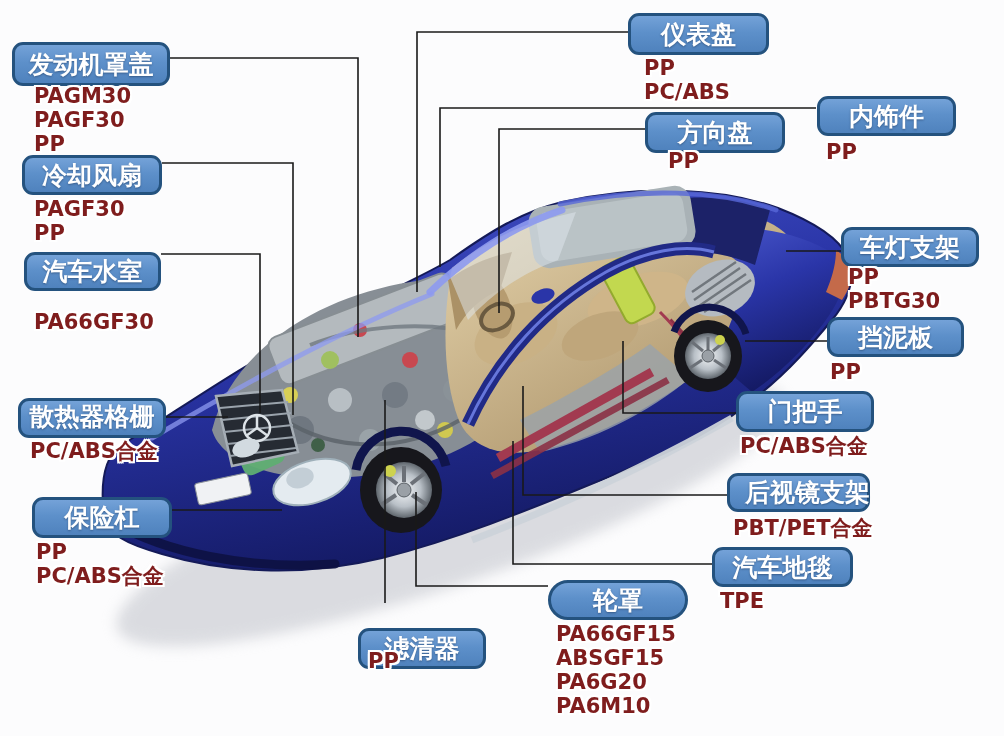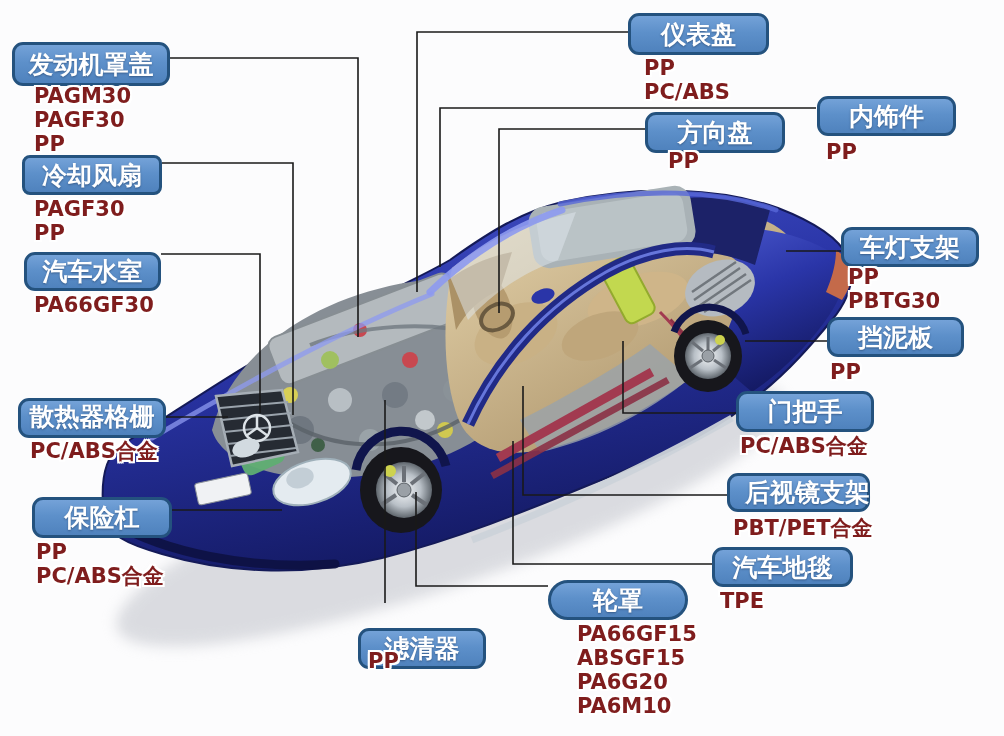--- a/index.html
+++ b/index.html
@@ -207,32 +207,32 @@
 
   <div class="plabel" style="left:12px;top:42px;width:158px;height:44px;">
     <span>发动机罩盖</span>
   </div>
   <div class="mats" style="left:34px;top:84px;">
     <span>PAGM30</span>
     <span>PAGF30</span>
     <span>PP</span>
   </div>
 
-  <div class="plabel" style="left:22px;top:155px;width:140px;height:40px;border-radius:8px;">
+  <div class="plabel" style="left:22px;top:155px;width:140px;height:40px;">
     <span>冷却风扇</span>
   </div>
   <div class="mats" style="left:34px;top:197px;">
     <span>PAGF30</span>
     <span>PP</span>
   </div>
 
   <div class="plabel" style="left:24px;top:252px;width:137px;height:39px;">
     <span>汽车水室</span>
   </div>
-  <div class="mats" style="left:34px;top:293px;">
+  <div class="mats" style="left:34px;top:310px;">
     <span>PA66GF30</span>
   </div>
 
   <div class="plabel" style="left:18px;top:398px;width:148px;height:40px;font-family:Liberation Mono, monospace;">
     <span>散热器格栅</span>
   </div>
   <div class="mats" style="left:30px;top:439px;">
     <span>PC/ABS合金</span>
   </div>
 
@@ -247,21 +247,21 @@
   <div class="plabel" style="left:358px;top:628px;width:128px;height:41px;">
     <span>滤清器</span>
   </div>
   <div class="mats" style="left:368px;top:649px;">
     <span>PP</span>
   </div>
 
   <div class="plabel" style="left:548px;top:580px;width:140px;height:40px;border-radius:20px;">
     <span>轮罩</span>
   </div>
-  <div class="mats" style="left:556px;top:622px;margin-left:21px;">
+  <div class="mats" style="left:556px;top:622px;">
     <span>PA66GF15</span>
     <span>ABSGF15</span>
     <span>PA6G20</span>
     <span>PA6M10</span>
   </div>
 
   <div class="plabel" style="left:712px;top:547px;width:141px;height:40px;">
     <span>汽车地毯</span>
   </div>
   <div class="mats" style="left:720px;top:589px;">

